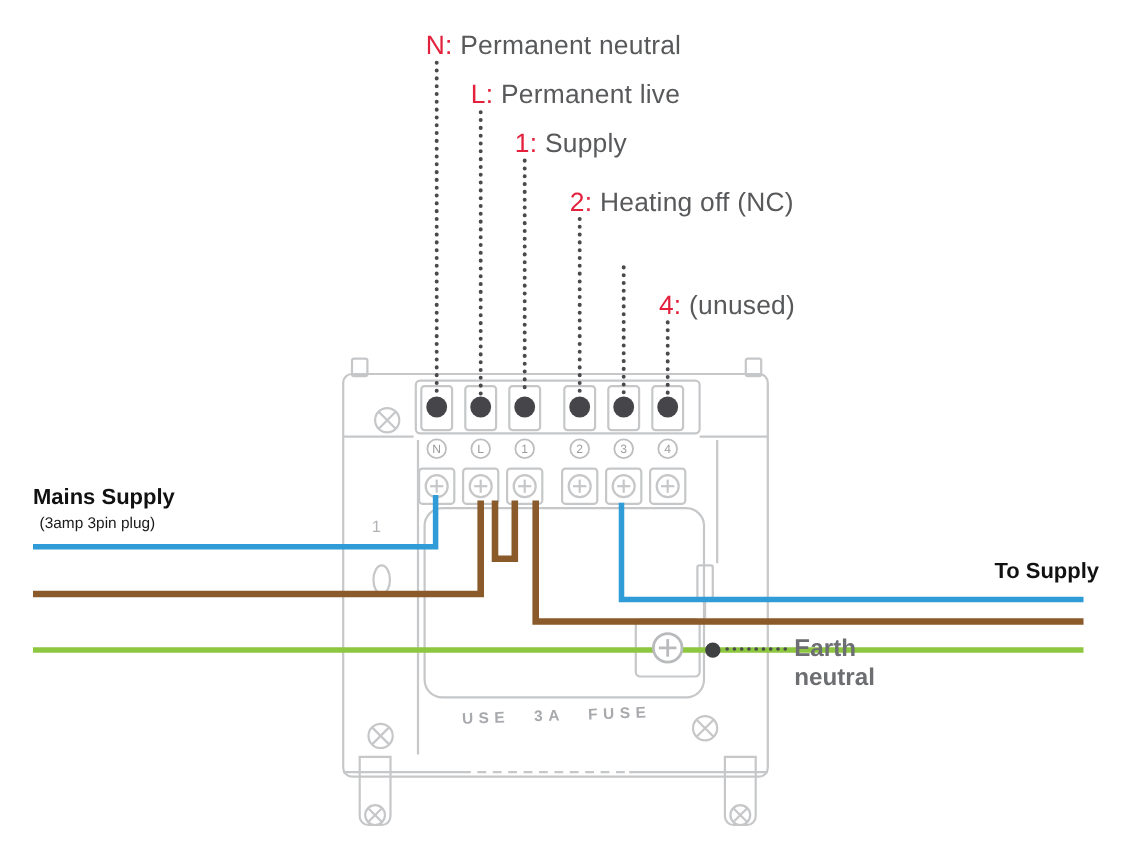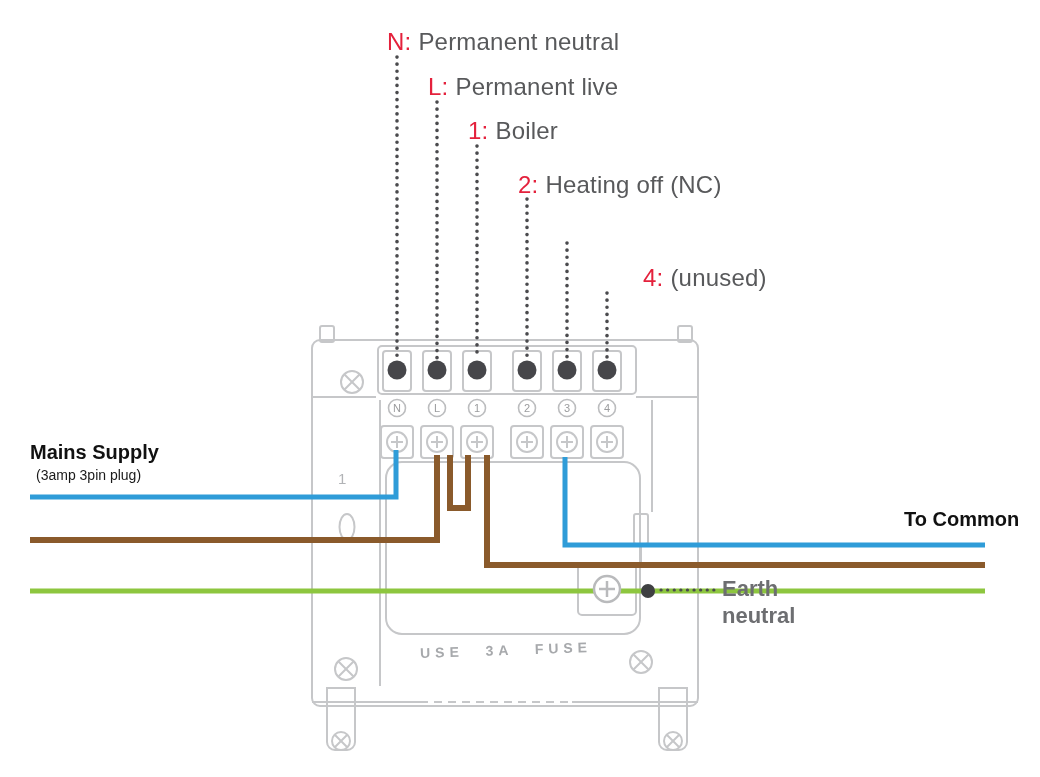--- a/index.html
+++ b/index.html
@@ -174,33 +174,33 @@
     </g>
   </svg>
 
   <div class="tlabel abs" style="left:428px; top:73px;">
     <span class="key">L:</span><span>Permanent live</span>
   </div>
   <div class="tlabel abs" style="left:387px; top:28px;">
     <span class="key">N:</span><span>Permanent neutral</span>
   </div>
   <div class="tlabel abs" style="left:468px; top:117px;">
-    <span class="key">1:</span><span>Boiler</span>
+    <span class="key">1:</span><span>Supply</span>
   </div>
   <div class="tlabel abs" style="left:518px; top:171px;">
     <span class="key">2:</span><span>Heating off (NC)</span>
   </div>
-  <div class="tlabel abs" style="left:599px; top:264px;margin-left:44px;">
+  <div class="tlabel abs" style="left:599px; top:264px;">
     <span class="key">4:</span><span>(unused)</span>
   </div>
 
   <div class="blabel abs" style="left:30px; top:441px;">Mains Supply</div>
   <div class="sublabel abs" style="left:36px; top:467px;text-align:center;">(3amp 3pin plug)</div>
 
-  <div class="blabel abs" style="left:904px; top:508px;">To Common</div>
+  <div class="blabel abs" style="left:904px; top:508px;">To Supply</div>
 
   <div class="earth-label abs" style="left:722px; top:575px;font-weight:bold;">
     <div>Earth</div>
     <div>neutral</div>
   </div>
 
   <div class="fuse-text abs" style="left:420px; top:642px;">USE  3A  FUSE</div>
 
 </div>
 

